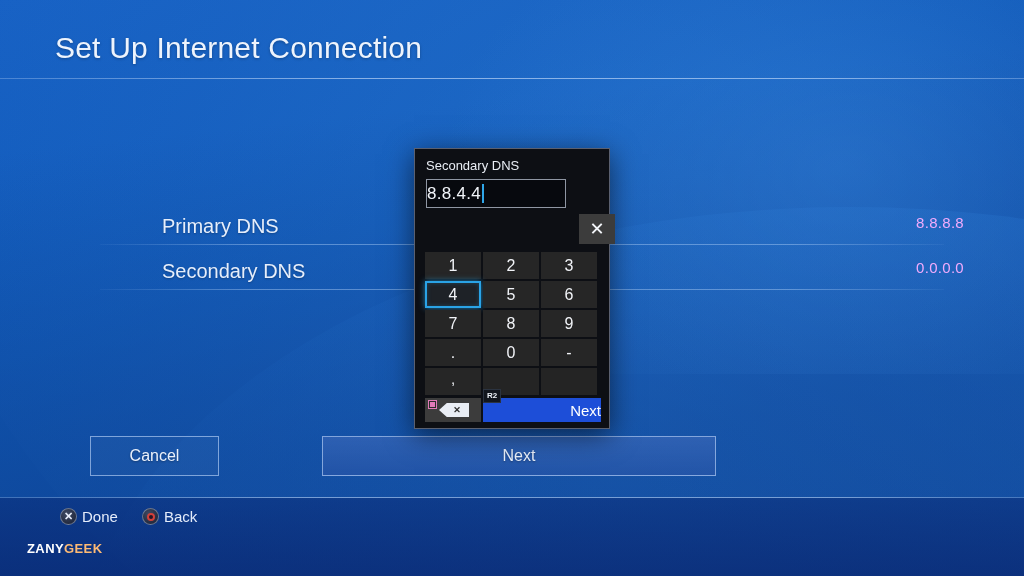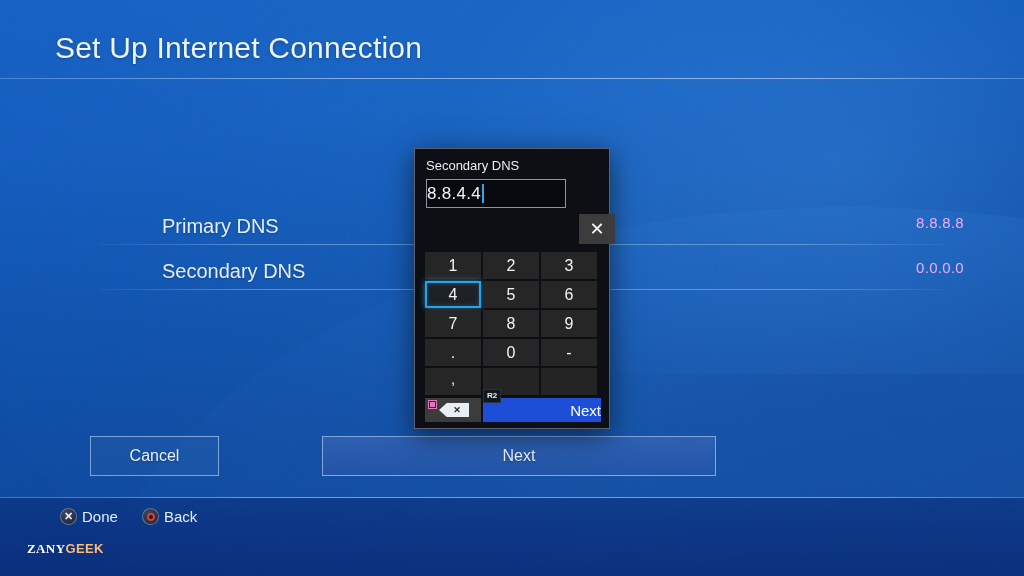--- a/index.html
+++ b/index.html
@@ -134,21 +134,21 @@
   .circle-glyph {
     width:8px; height:8px; border-radius:50%;
     border:2px solid #d2403a;
     background:radial-gradient(circle, #2a1320 0%, #1d1a30 100%);
   }
   #watermark {
     position:absolute; left:27px; top:541px;
     font-size:13px; font-weight:700; letter-spacing:.4px;
     z-index:3; font-family:"Liberation Sans", sans-serif;
   }
-  #wm-a { color:#ffffff;font-family:Liberation Serif, serif; }
+  #wm-a { color:#ffffff; }
   #wm-b { color:#fdba74; }
 
   
   #keypad-dialog {
     position:absolute; left:414px; top:148px; width:196px; height:281px;
     background:#0d0f14;
     border:1px solid #5a6070;
     z-index:10;
     box-shadow:0 6px 26px rgba(0,0,0,.55);
   }

